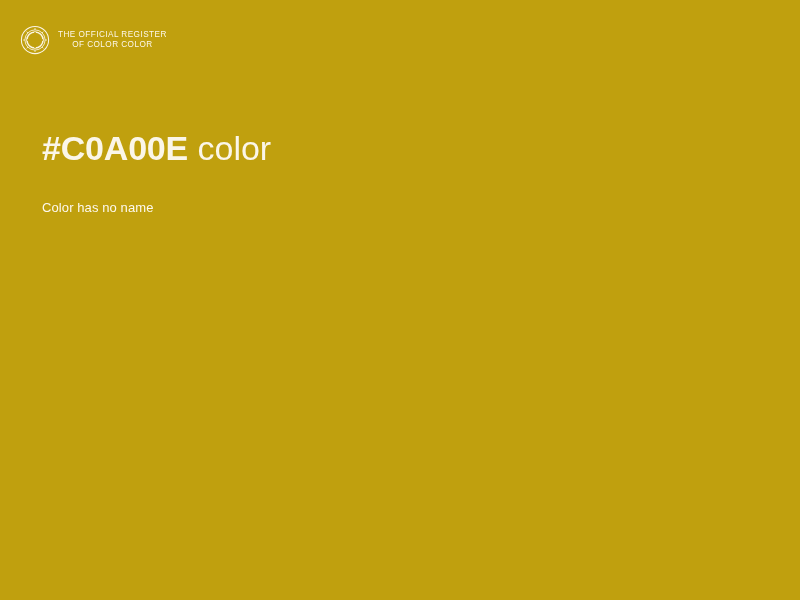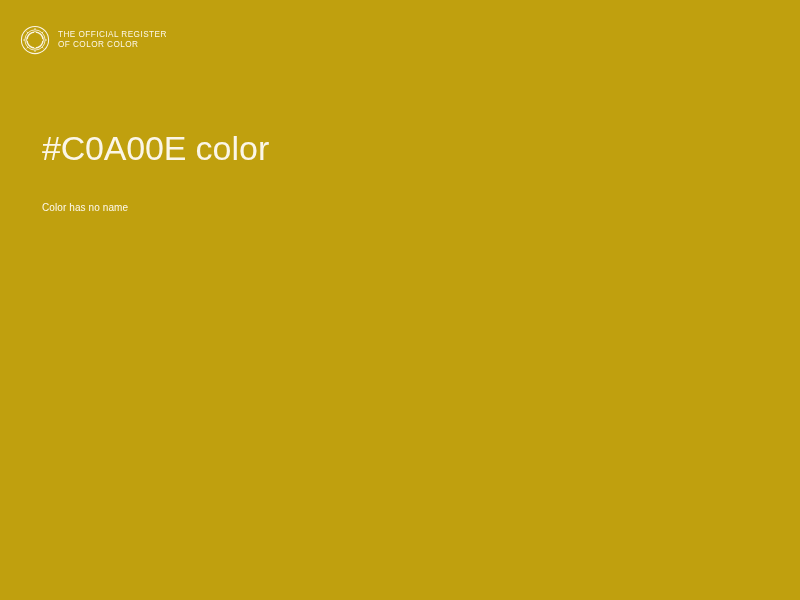--- a/index.html
+++ b/index.html
@@ -47,52 +47,53 @@
     justify-content: center;
     line-height: 1.18;
   }
 
   .brand-line {
     font-size: 8.2px;
     letter-spacing: 0.45px;
     color: #fdf8ea;
     white-space: nowrap;
     font-weight: 400;
+    text-align: center;
   }
 
   
   .main {
     position: absolute;
     left: 42px;
     top: 126px;
     right: 40px;
   }
 
   .color-title {
     margin: 0;
     font-size: 34px;
     line-height: 44px;
     color: #fbf6e8;
     font-weight: 400;
     white-space: nowrap;
   }
 
   .color-title .hex {
-    font-weight: 400;
+    font-weight: 700;
     letter-spacing: -0.2px;
   }
 
   .color-title .suffix {
     font-weight: 400;
   }
 
   .color-subtitle {
     margin: 0;
     padding-top: 31px;
-    font-size: 10px;
+    font-size: 13px;
     line-height: 14px;
     color: #fdf9ee;
     font-weight: 400;
     letter-spacing: 0.1px;
     white-space: nowrap;
   }
 
   .swatch-fill {
     position: absolute;
     left: 0;

